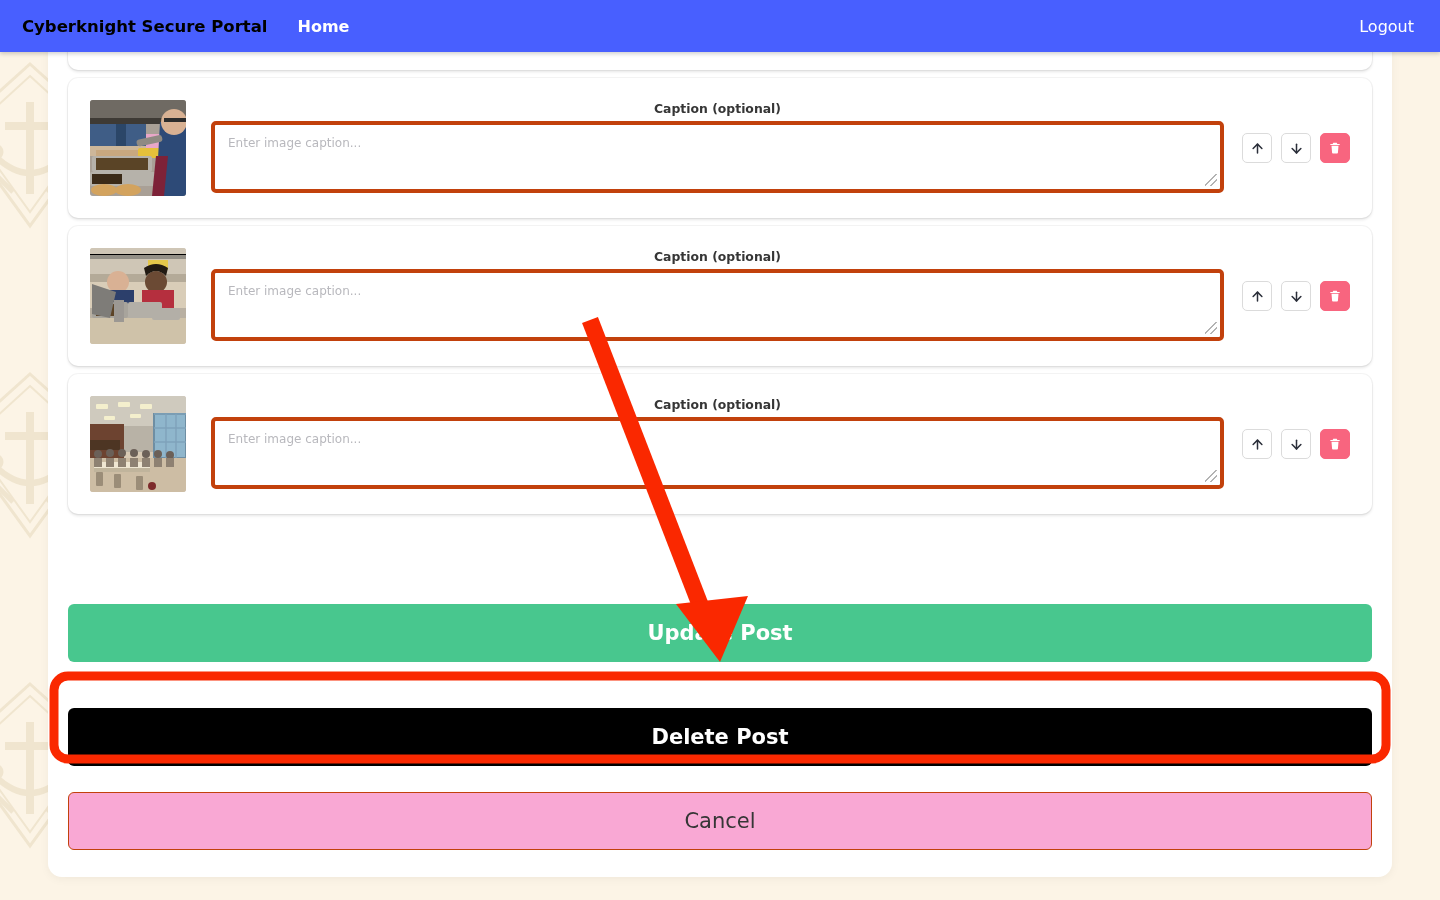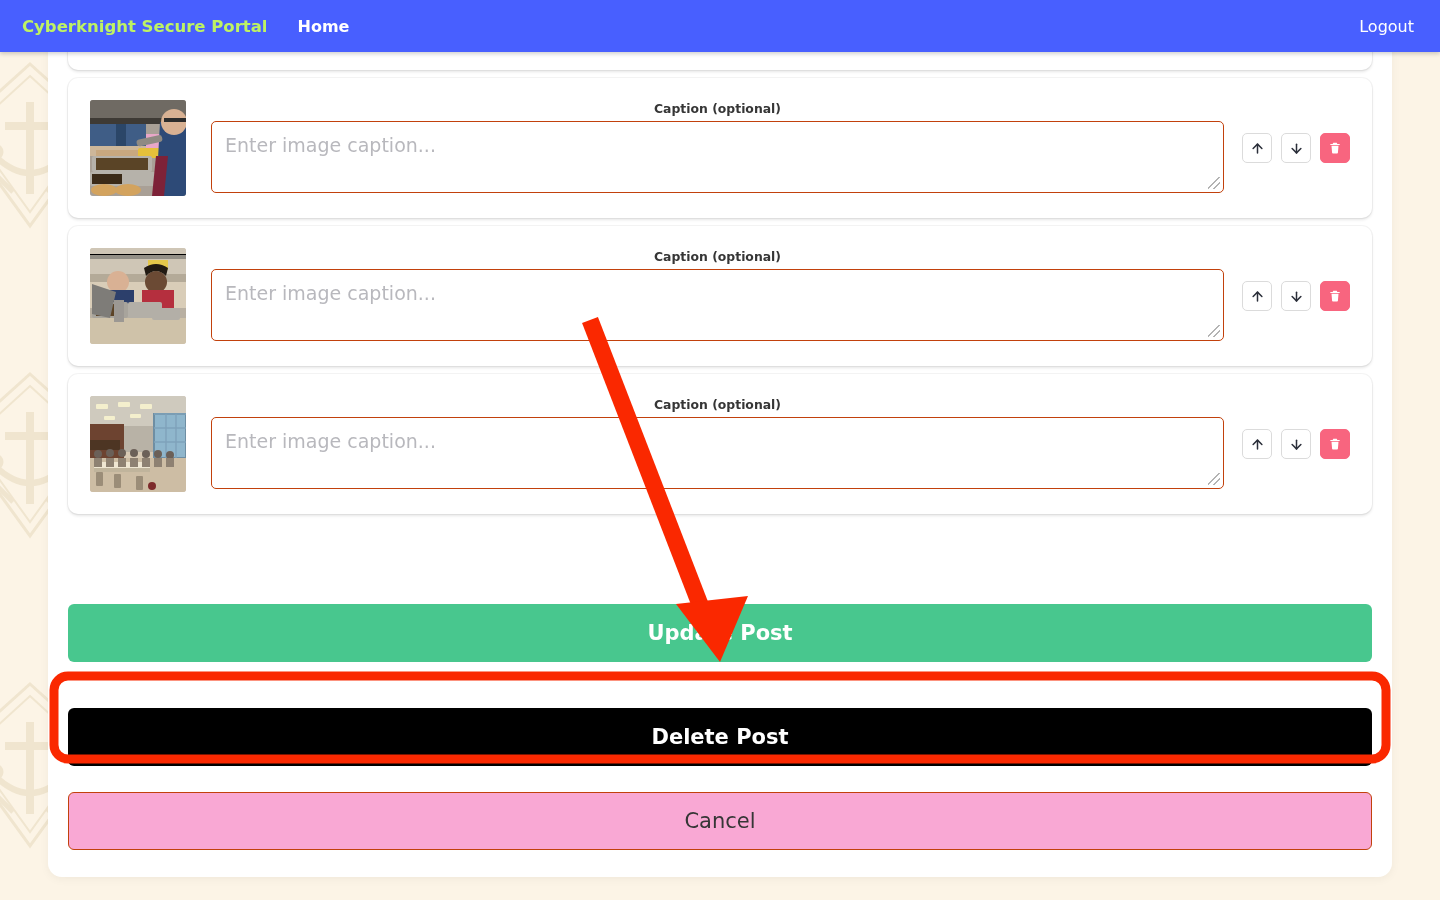--- a/index.html
+++ b/index.html
@@ -28,21 +28,21 @@
     position: absolute;
     top: 0; left: 0;
     width: 1440px; height: 52px;
     background: #485FFF;
     display: flex;
     align-items: center;
     z-index: 40;
     box-shadow: 0 2px 4px rgba(0,0,0,0.18);
   }
   .nav-brand {
-    color: #bef264;
+    color: #000000;
     font-size: 16.5px;
     font-weight: 700;
     padding: 0 14px 0 22px;
     white-space: nowrap;
   }
   .nav-item {
     color: #ffffff;
     font-size: 16px;
     font-weight: 700;
     padding: 0 16px;
@@ -122,26 +122,26 @@
   .cap-label {
     font-size: 12.4px;
     font-weight: 700;
     color: #363636;
     margin-bottom: 6px;
     line-height: 1;
   }
   .cap-box {
     width: 100%;
     height: 72px;
-    border: 1px solid #c2410c;
+    border: 4px solid #c2410c;
     border-radius: 5px;
     background: #ffffff;
     position: relative;
     padding: 11px 13px;
-    font-size: 19px;
+    font-size: 12px;
     color: #b8b8bd;
     line-height: 1.3;
     font-family: "DejaVu Sans", "Liberation Sans", sans-serif;
   }
   .cap-box::after {
     content: "";
     position: absolute;
     right: 3px; bottom: 3px;
     width: 12px; height: 12px;
     background:

